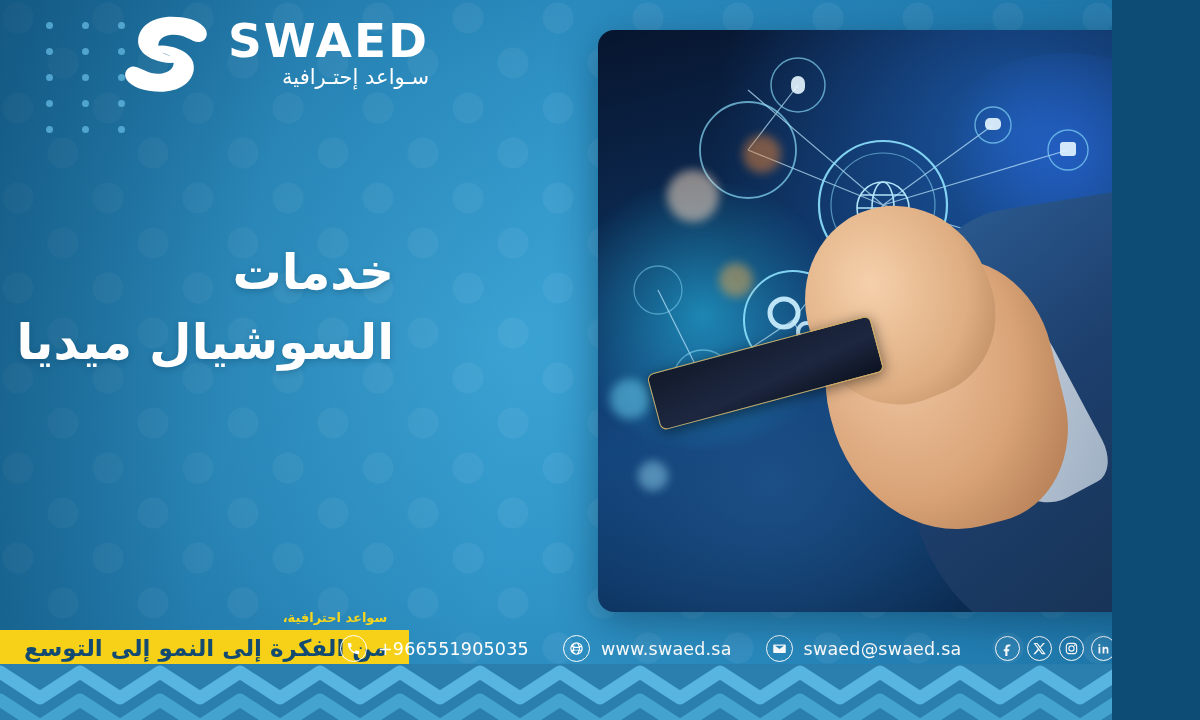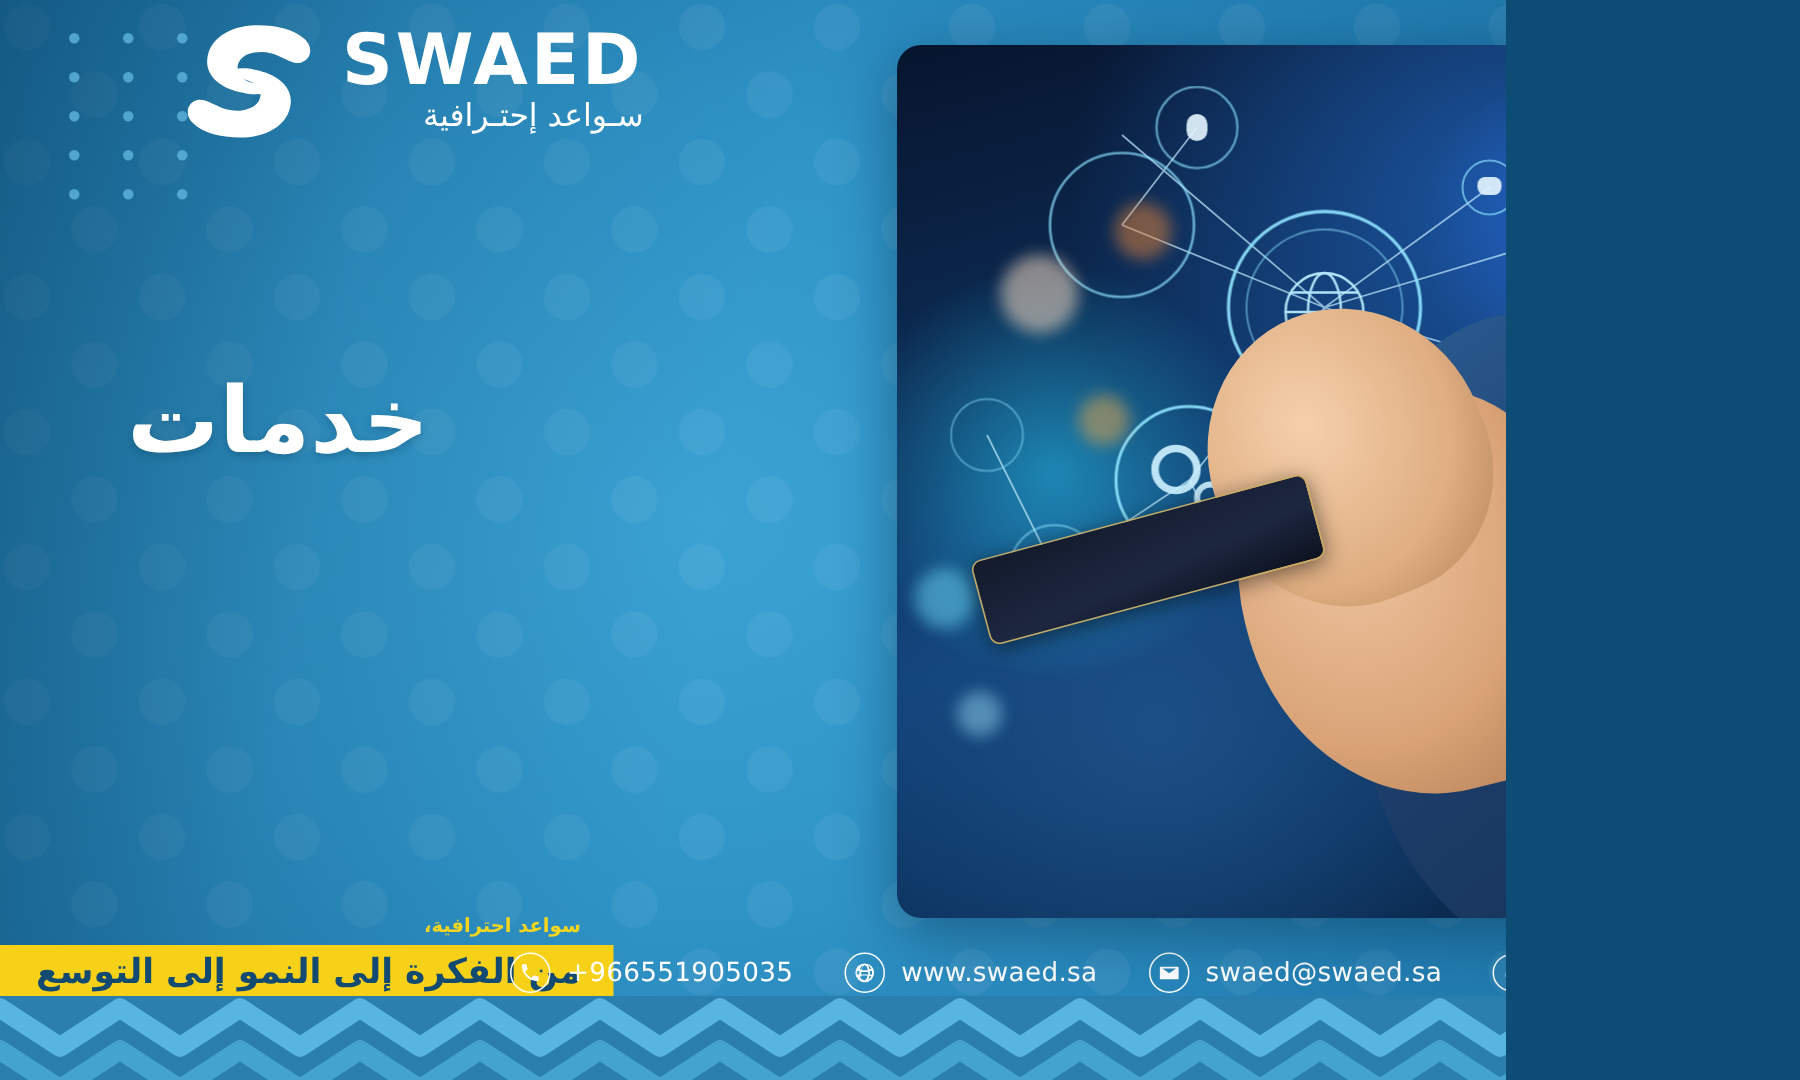--- a/index.html
+++ b/index.html
@@ -1,21 +1,21 @@
 <!DOCTYPE html>
 <html lang="ar"><head>
 <meta charset="utf-8">
 <title>SWAED Social Media Services Banner</title>
 <style>
   * { margin:0; padding:0; box-sizing:border-box; }
   html,body { background:#0d4d75; }
 
   .banner {
     position:relative;
-    width:1004px; height:720px;
+    width:1112px; height:720px;
     overflow:hidden;
     font-family:"DejaVu Sans","Liberation Sans",sans-serif;
     background:
       radial-gradient(ellipse 900px 700px at 46% 48%, #3ba3d4 0%, #2f93c6 38%, #237fb3 66%, #1a6d9e 100%);
   }
 
   
   .bg-dots {
     position:absolute; inset:0;
     background-image:
@@ -44,21 +44,21 @@
   .logo-name { color:#fff; font-size:47px; font-weight:bold; letter-spacing:2px;
                line-height:.95; font-family:"DejaVu Sans","Liberation Sans",sans-serif; }
   .logo-sub  { color:#fff; font-size:17.5px; letter-spacing:7.5px; line-height:1.25;
                padding-right:2px; }
   .logo-ar   { color:#fff; font-size:21px; line-height:1.3; direction:rtl;
                letter-spacing:.5px; }
 
   
   .headline { position:absolute; right:718px; top:238px; text-align:right;
               direction:rtl; color:#fff; }
-  .headline .ln { font-size:61px; font-weight:bold; line-height:1.42;
+  .headline .ln { font-size:49px; font-weight:bold; line-height:1.42;
                   text-shadow:0 2px 6px rgba(5,45,75,.28); white-space:nowrap; }
 
   
   .tagline { position:absolute; left:0; bottom:52px; direction:rtl; }
   .tagline-top { color:#f6d51f; font-size:13px; font-weight:bold;
                  text-align:right; padding:0 22px 5px 0; }
   .tagline-band { background:#f7d117; color:#134a72; font-size:23px; font-weight:bold;
                   padding:5px 22px 7px 24px; display:inline-block;
                   text-align:right; letter-spacing:0; }
 
@@ -152,20 +152,21 @@
       </svg>
     </span>
     <span class="logo-text">
       <span class="logo-name">SWAED</span>
       <span class="logo-ar">سـواعد إحتـرافية</span>
     </span>
   </div>
 
   <div class="headline">
     <div class="ln">خدمات</div>
+    <div class="ln">السوشيال ميديا</div>
   </div>
 
   <div class="tagline">
     <div class="tagline-top">سواعد احترافية،</div>
     <div class="tagline-band">من الفكرة إلى النمو إلى التوسع</div>
   </div>
 
   <div class="contact-bar">
 
     <div class="contact-item">

